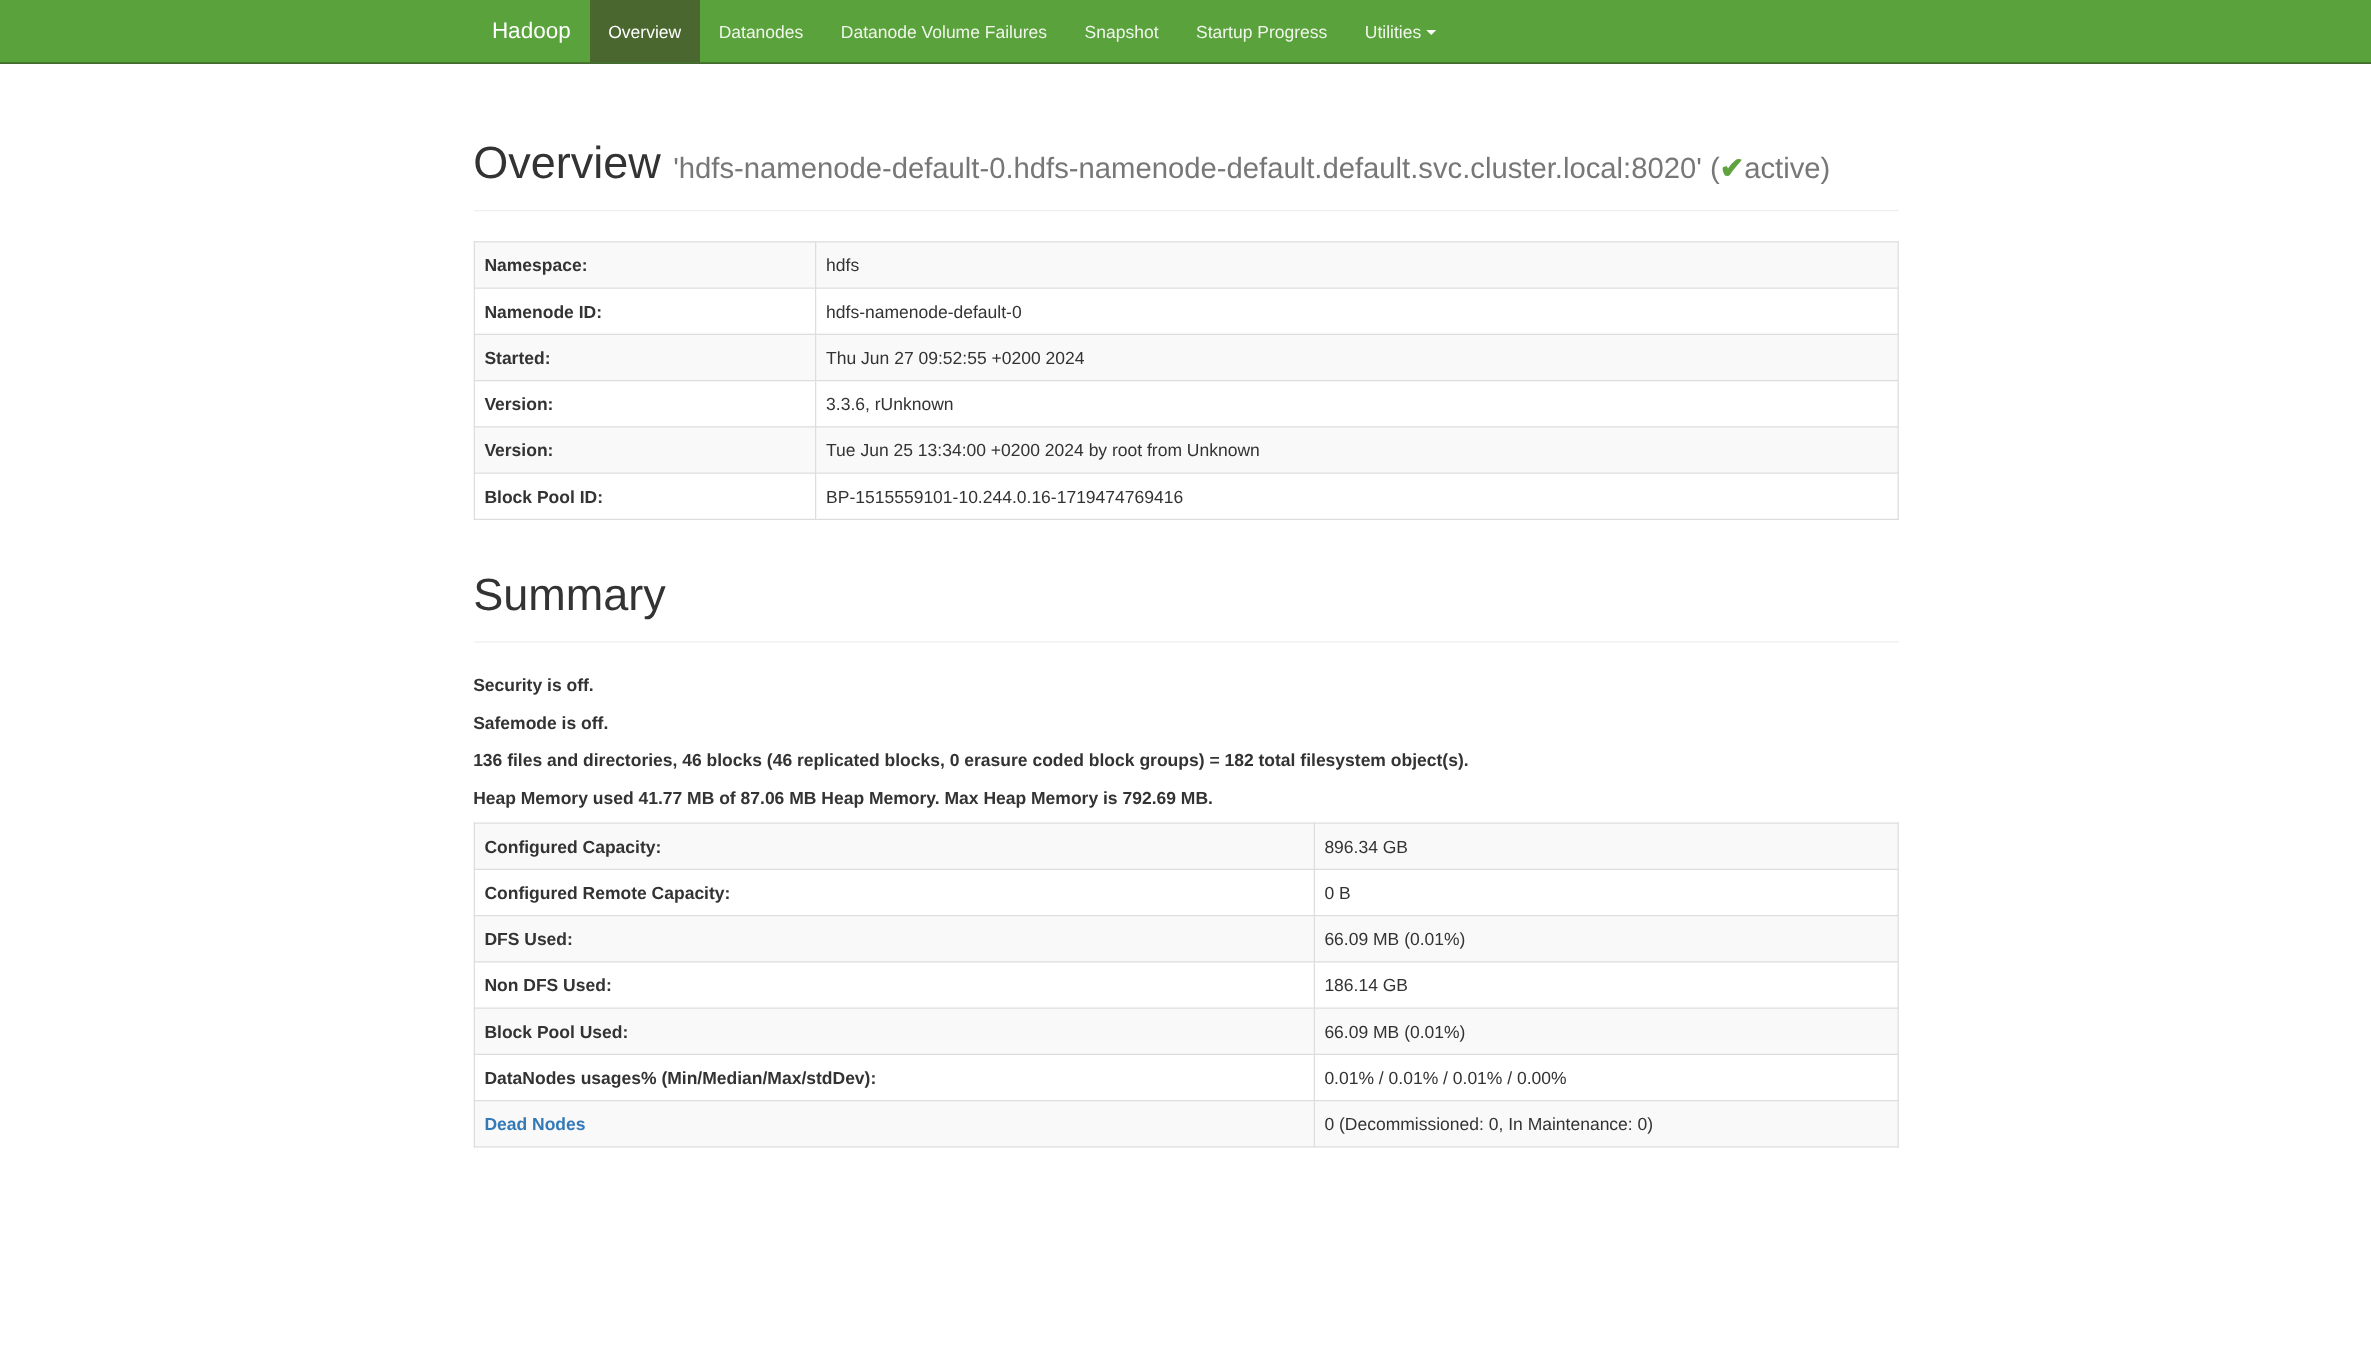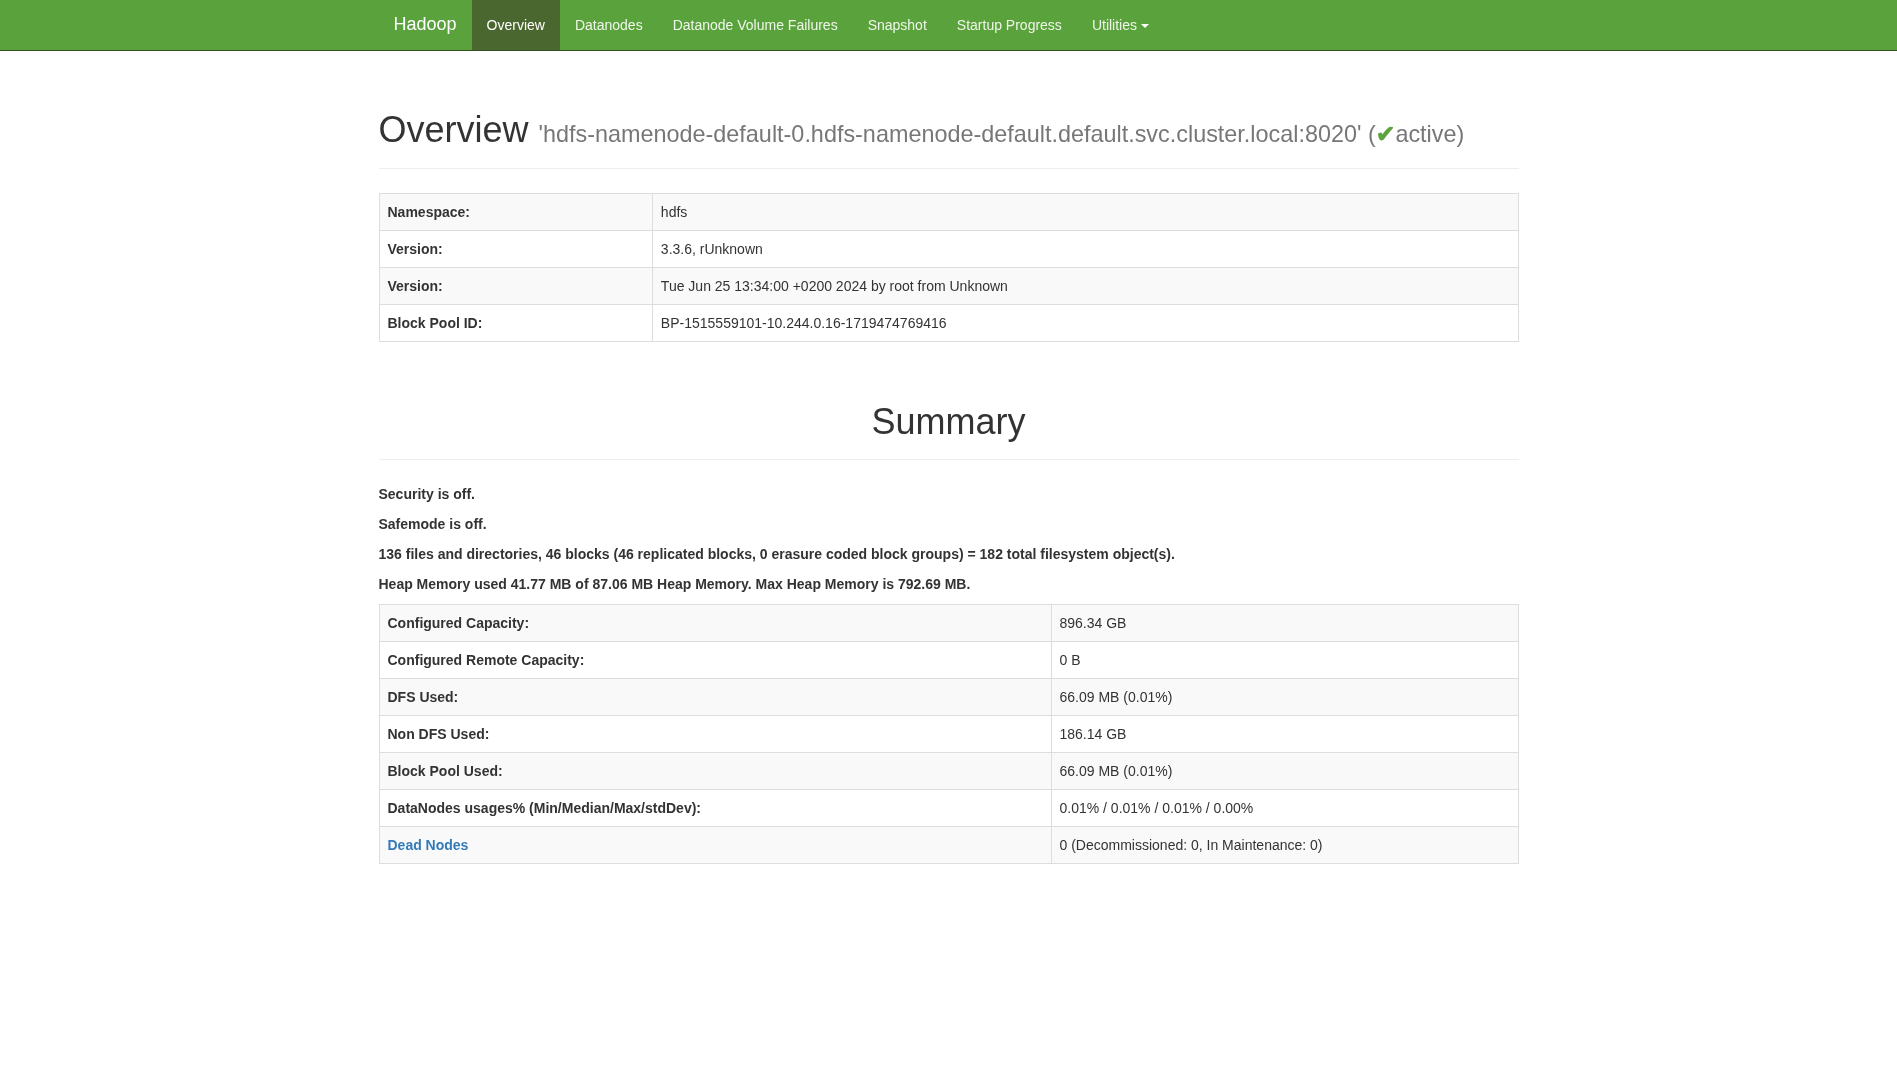--- a/index.html
+++ b/index.html
@@ -54,21 +54,21 @@
   }
 
   
   .container { width: 1170px; margin: 0 auto; padding: 0 15px; }
 
   .page-header {
     padding-bottom: 18px;
     margin: 59px 0 24px;
     border-bottom: 1px solid #eee;
   }
-  .page-header.second { margin-top: 60px; text-align: center; }
+  .page-header.second { margin-top: 40px; }
   h1 {
     margin: 0;
     font-size: 36px;
     font-weight: 400;
     line-height: 1.1;
     color: #333;
   }
   h1 small {
     font-size: 65%;
     font-weight: 400;
@@ -143,20 +143,28 @@
     </h1>
   </div>
 
   <table class="info-table t1">
     <tbody>
       <tr>
         <th>Namespace:</th>
         <td>hdfs</td>
       </tr>
       <tr>
+        <th>Namenode ID:</th>
+        <td>hdfs-namenode-default-0</td>
+      </tr>
+      <tr>
+        <th>Started:</th>
+        <td>Thu Jun 27 09:52:55 +0200 2024</td>
+      </tr>
+      <tr>
         <th>Version:</th>
         <td>3.3.6, rUnknown</td>
       </tr>
       <tr>
         <th>Version:</th>
         <td>Tue Jun 25 13:34:00 +0200 2024 by root from Unknown</td>
       </tr>
       <tr>
         <th>Block Pool ID:</th>
         <td>BP-1515559101-10.244.0.16-1719474769416</td>

